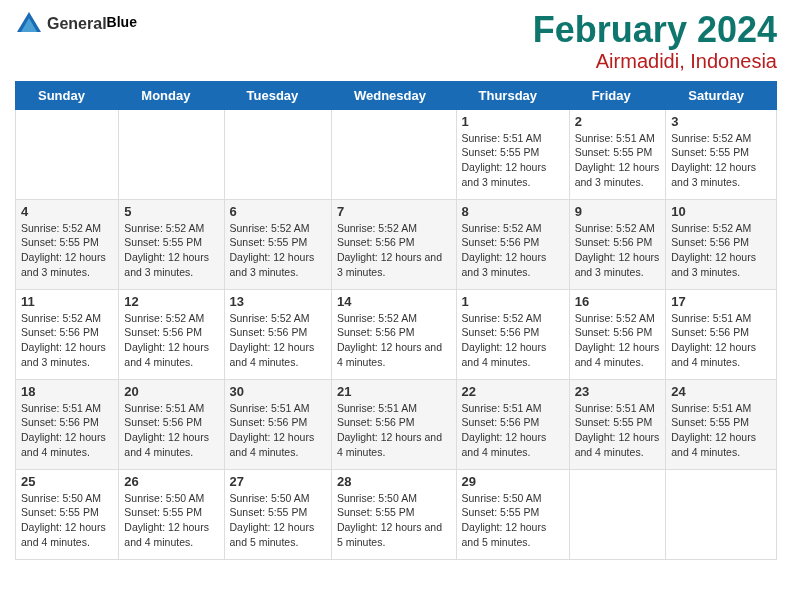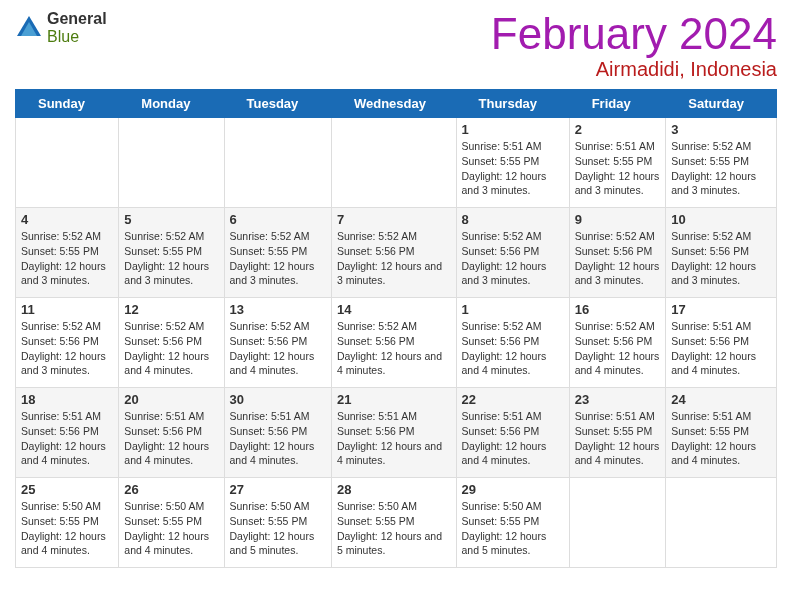--- a/index.html
+++ b/index.html
@@ -16,44 +16,44 @@
       align-items: flex-start;
       margin-bottom: 8px;
     }
     .logo {
       display: flex;
       align-items: center;
       gap: 4px;
     }
     .logo-text {
       display: flex;
-      flex-direction: column;
+      flex-direction: row;
       line-height: 1.1;
     }
     .logo-general {
       font-size: 16px;
       font-weight: bold;
       color: #333;
     }
     .logo-blue {
-      font-size: 16px;
-      font-weight: normal;
-      color: #4d7c0f;
+      font-size: 14px;
+      font-weight: bold;
+      color: #000000;
     }
     .logo-icon {
       width: 28px;
       height: 28px;
     }
     .title-block {
       text-align: right;
     }
     .title-block h1 {
-      font-size: 44px;
-      font-weight: normal;
-      color: #a21caf;
+      font-size: 36px;
+      font-weight: bold;
+      color: #0f766e;
       line-height: 1.1;
     }
     .title-block h2 {
       font-size: 20px;
       font-weight: normal;
       color: #b91c1c;
     }
     table {
       width: 100%;
       border-collapse: collapse;

